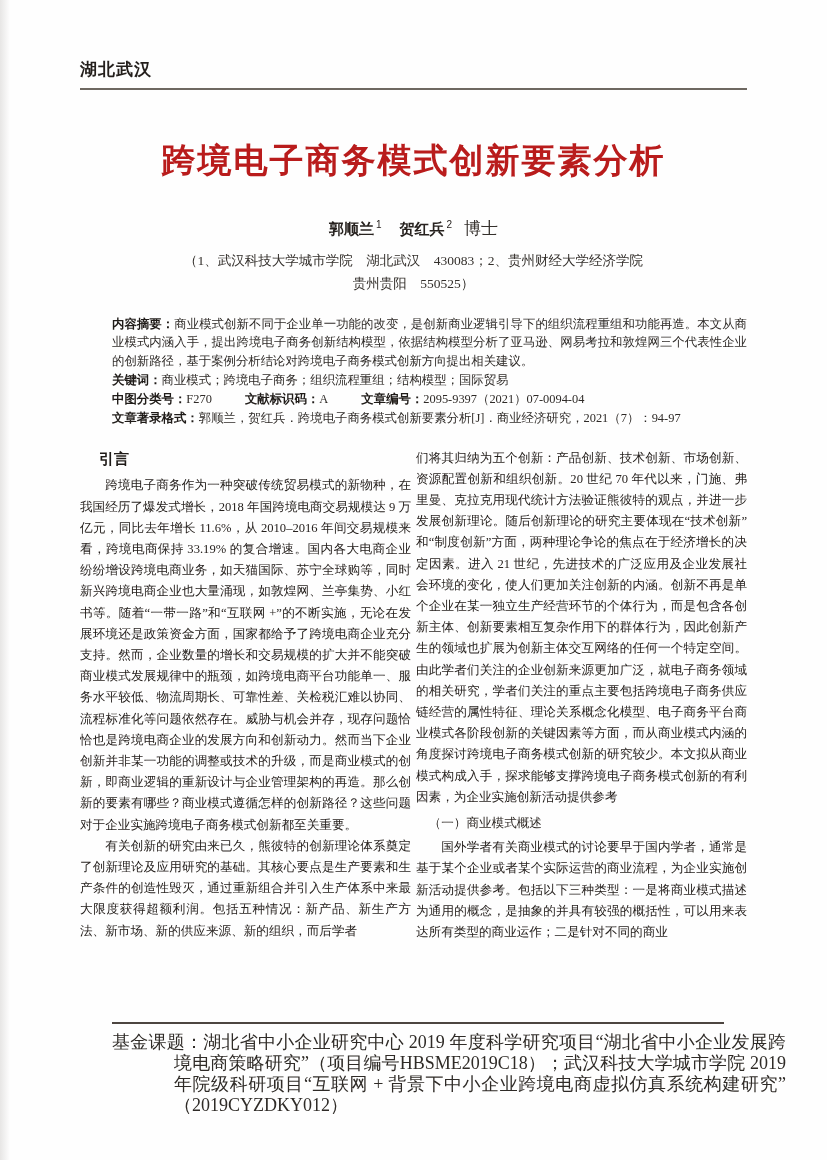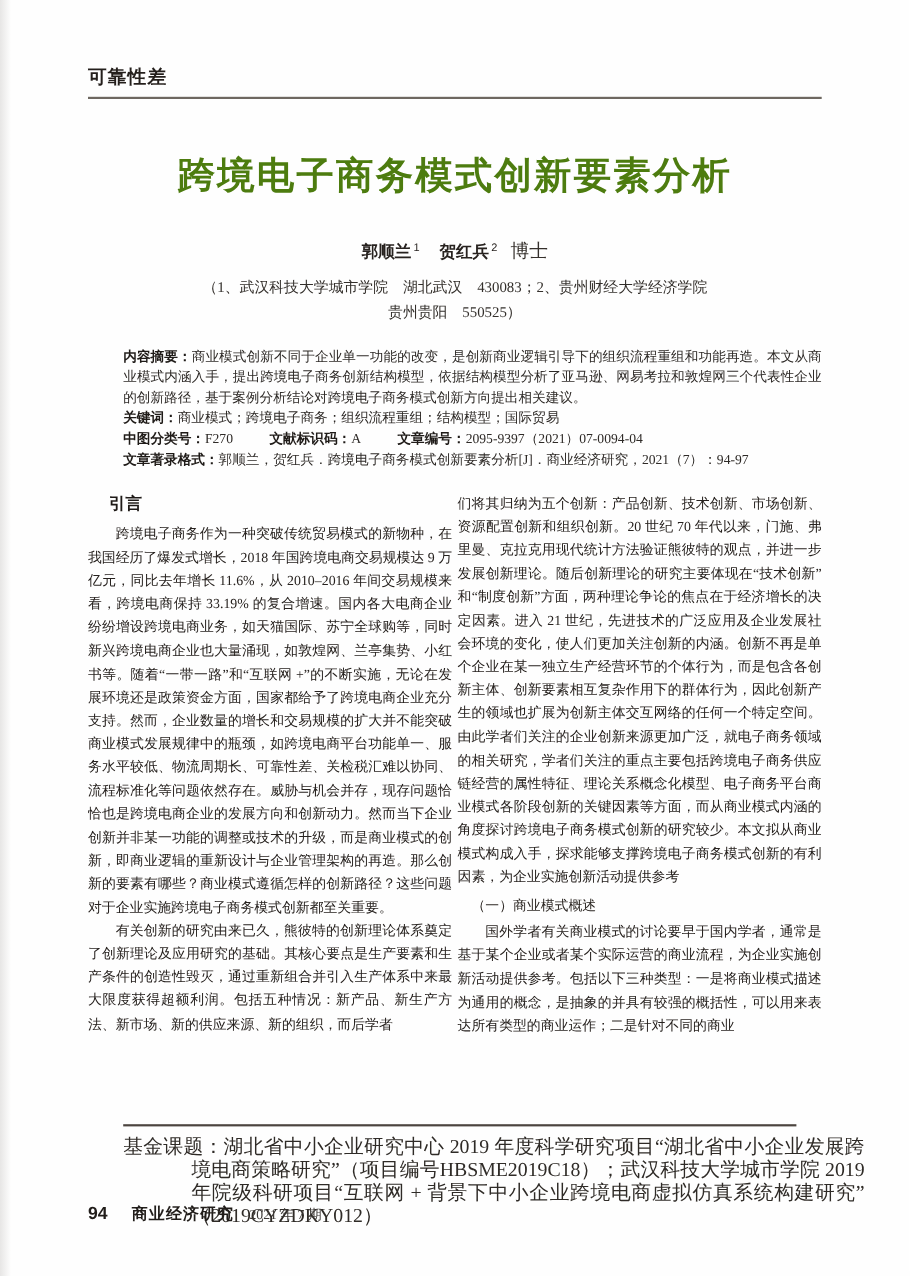--- a/index.html
+++ b/index.html
@@ -20,21 +20,21 @@
 
   .section-label{
     margin-top:58px;
     font-family:"Liberation Sans","DejaVu Sans",sans-serif;
     font-weight:700;font-size:17px;letter-spacing:1px;color:#241f1c;
   }
   .header-rule{margin-top:7px;border-bottom:2px solid #6e6861;}
 
   .article-title{
     margin-top:50px;text-align:center;
-    font-size:34px;font-weight:700;letter-spacing:2px;color:#4d7c0f;
+    font-size:34px;font-weight:700;letter-spacing:2px;color:#b91c1c;
     line-height:1.25;
   }
 
   .authors{
     margin-top:34px;text-align:center;font-size:15px;color:#27221f;
     font-family:"Liberation Sans","DejaVu Sans",sans-serif;font-weight:700;
   }
   .authors sup{font-size:10px;font-weight:400;margin-left:2px;}
   .authors .gap{display:inline-block;width:18px;}
   .authors .degree{
@@ -97,21 +97,21 @@
   .page-footer .issue{
     font-size:12.5px;color:#3b3734;margin-left:14px;
   }
 </style>
 </head>
 <body>
 
 <div class="page">
   <div class="content">
 
-    <div class="section-label">可靠性差</div>
+    <div class="section-label">湖北武汉</div>
     <div class="header-rule"></div>
 
     <div class="article-title">跨境电子商务模式创新要素分析</div>
 
     <div class="authors">
       <span>郭顺兰</span><sup>1</sup><span class="gap"></span><span>贺红兵</span><sup>2</sup><span class="degree">博士</span>
     </div>
 
     <div class="affiliation">
       <div>（1、武汉科技大学城市学院　湖北武汉　430083；2、贵州财经大学经济学院</div>
@@ -148,18 +148,13 @@
       </div>
     </div>
 
     <div class="footnote-rule"></div>
     <p class="footnote">
       <span>基金课题：</span><span>湖北省中小企业研究中心 2019 年度科学研究项目“湖北省中小企业发展跨境电商策略研究”（项目编号HBSME2019C18）；武汉科技大学城市学院 2019 年院级科研项目“互联网 + 背景下中小企业跨境电商虚拟仿真系统构建研究”（2019CYZDKY012）</span>
     </p>
 
   </div>
 
-  <div class="page-footer">
-    <span class="page-num">94</span>
-    <span class="journal">商业经济研究</span>
-    <span class="issue">2021 年 7 期</span>
-  </div>
 </div>
 
 </body></html>

